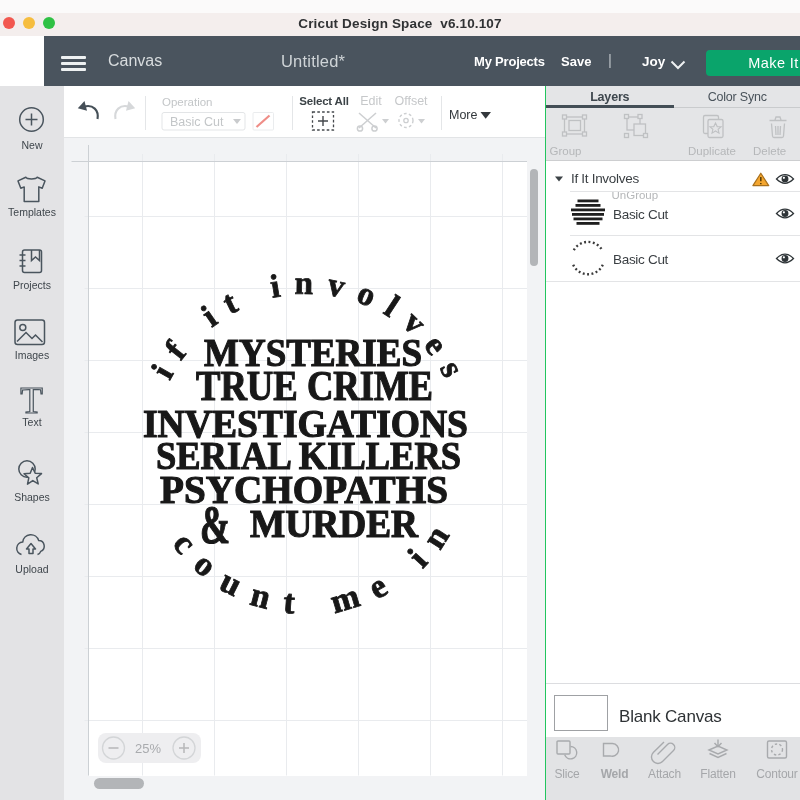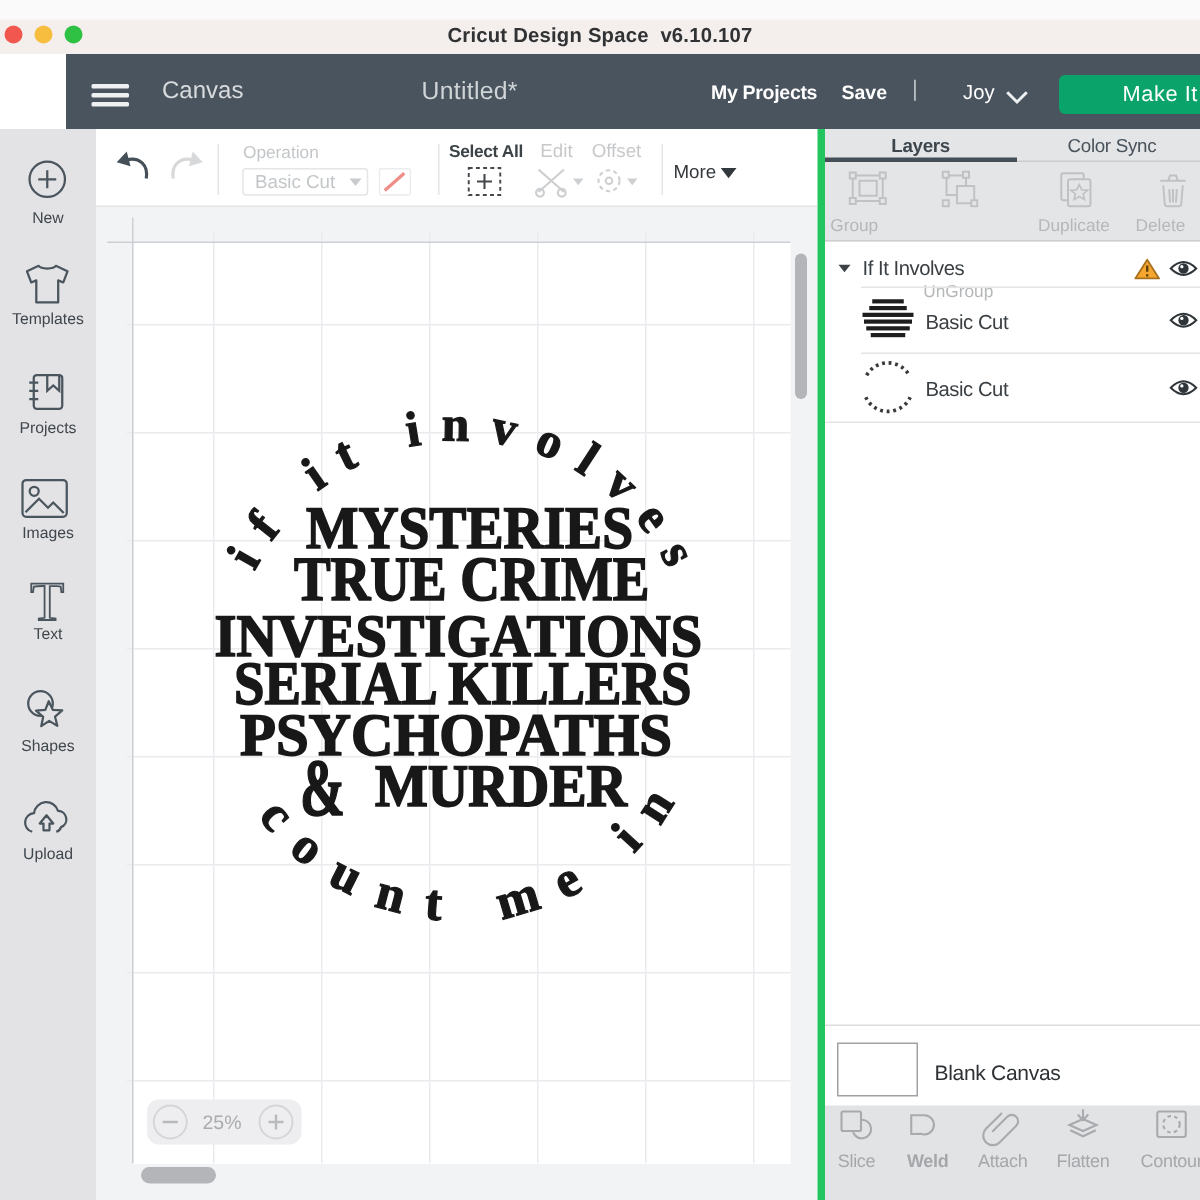--- a/index.html
+++ b/index.html
@@ -30,21 +30,21 @@
 
   
   #canvasarea { left:64px; top:138px; width:481px; height:662px; background:#f2f3f5; }
   #mat { position:absolute; left:24.5px; top:23.5px; width:438.5px; height:614px; background:#fff; }
   #zoompill { position:absolute; left:34px; top:595px; width:103px; height:30px; background:#eeeef0;
     border-radius:8px; }
   #hscroll { position:absolute; left:30px; top:640px; width:50px; height:11px; background:#b3b5b8; border-radius:5.5px; }
   #vscroll { position:absolute; left:466px; top:31px; width:8px; height:97px; background:#b3b5b8; border-radius:4px; }
 
   
-  #rightpanel { left:545px; top:86px; width:255px; height:714px; background:#fff; border-left:5px solid #22c55e; }
+  #rightpanel { left:545px; top:86px; width:255px; height:714px; background:#fff; border-left:1px solid #22c55e; }
   #tabrow { position:absolute; left:0; top:0; width:255px; height:22px; background:#e4e5e7; border-bottom:1px solid #c9cbcd; }
   .tab { position:absolute; top:0; width:127.5px; text-align:center; font-size:12.5px; line-height:22px; letter-spacing:-0.2px; }
   #tabu { position:absolute; left:0; top:19px; width:127.5px; height:3px; background:#434e56; }
   #iconrow { position:absolute; left:0; top:22px; width:255px; height:53px; background:#e4e5e7; border-bottom:1px solid #cdced0; }
   .ir-lbl { position:absolute; top:58.5px; font-size:11.5px; color:#b5b7b9; text-align:left; }
   .lay-sep { position:absolute; left:24px; right:0; height:1px; background:#e3e4e6; }
   .bc-txt { position:absolute; left:67px; font-size:13.5px; color:#3a3f43; letter-spacing:-0.3px; }
   #blankrow { position:absolute; left:0; top:597px; width:255px; height:54px; background:#fff; border-top:1px solid #dcdde0; }
   #botbar { position:absolute; left:0; top:651px; width:255px; height:63px; background:#e2e3e5; }
   .bb-lbl { position:absolute; top:30px; font-size:12px; color:#a5a7aa; text-align:center; letter-spacing:-0.2px; }
@@ -63,21 +63,21 @@
     <div id="hamburger">
       <div style="top:20px;"></div>
         <div style="top:26px;"></div>
         <div style="top:32px;"></div>
     </div>
     <div class="hdr-txt" style="left:64px; top:16px; font-size:16px;">Canvas</div>
     <div class="hdr-txt" style="left:237px; top:16px; font-size:16.5px; color:#cfd4d7; letter-spacing:0.2px;">Untitled*</div>
     <div class="hdr-txt" style="left:430px; top:18px; font-size:13px; font-weight:bold; color:#fff; letter-spacing:-0.2px;">My Projects</div>
     <div class="hdr-txt" style="left:517px; top:18px; font-size:13px; font-weight:bold; color:#fff;">Save</div>
     <div class="hdr-txt" style="left:564px; top:15px; font-size:15px; color:#b9bfc3;">|</div>
-    <div class="hdr-txt" style="left:598px; top:18px; font-size:13.5px; font-weight:normal; color:#fff;">Joy</div>
+    <div class="hdr-txt" style="left:598px; top:18px; font-size:13.5px; font-weight:bold; color:#fff;">Joy</div>
     <svg class="hdr-txt" style="left:626px; top:24px;" width="16" height="10" viewBox="0 0 16 10">
       <path d="M1.5 1.5 L8 8 L14.5 1.5" fill="none" stroke="#eef1f2" stroke-width="2"></path>
     </svg>
     <div id="makeit">Make It</div>
   </div>
 
   <div id="sidebar" class="abs"></div>
   <svg class="abs" style="left:0; top:86px;" width="64" height="714" viewBox="0 0 64 714">
     <g fill="none" stroke="#4a555e" stroke-width="1.5">
 
@@ -293,21 +293,21 @@
         <path d="M27.2 178.8 A 16.3 16.3 0 0 0 56.8 178.8"></path>
       </g>
       <g fill="none" stroke="#2f3538" stroke-width="1.5">
         <path d="M230.5 172.5 Q239 163.9 247.5 172.5 Q239 181.1 230.5 172.5 Z" stroke-width="1.3"></path>
         <circle cx="239" cy="172.5" r="2.7" fill="#2f3538"></circle>
         <circle cx="237.9" cy="171.3" r="1.1" fill="#fff" stroke="none"></circle>
       </g>
     </svg>
     <div id="blankrow">
       <div style="position:absolute; left:8px; top:11px; width:54px; height:36px; background:#fff; border:1px solid #9fa1a4;"></div>
-      <div style="position:absolute; left:73px; top:23px; font-size:14px; color:#2e3235; letter-spacing:-0.2px;">Blank Canvas</div>
+      <div style="position:absolute; left:73px; top:23px; font-size:17px; color:#2e3235; letter-spacing:-0.2px;">Blank Canvas</div>
     </div>
     <div id="botbar">
       <svg style="position:absolute; left:0; top:0;" width="255" height="63" viewBox="0 0 255 63">
       <g fill="none" stroke="#a8aaad" stroke-width="1.4">
         <rect x="11" y="4" width="13" height="13" rx="1"></rect>
         <path d="M24.5 9.5 a6.2 6.2 0 1 1 -5.8 8.3"></path>
         <path d="M57.5 6.5 h9 a6.4 6.4 0 1 1 -2.5 12.4 l-6.5 0.1 Z"></path>
         <path d="M111.5 17.5 L121.5 7.5 a4.2 4.2 0 0 1 6 6 L116.5 24.5 a6.4 6.4 0 0 1 -9.2 -9 L118 5"></path>
         <path d="M172 2.5 V 9 M168.5 6 L172 9.8 L175.5 6"></path>
         <path d="M163 13 L172 9 L181 13 L172 17 Z"></path>

